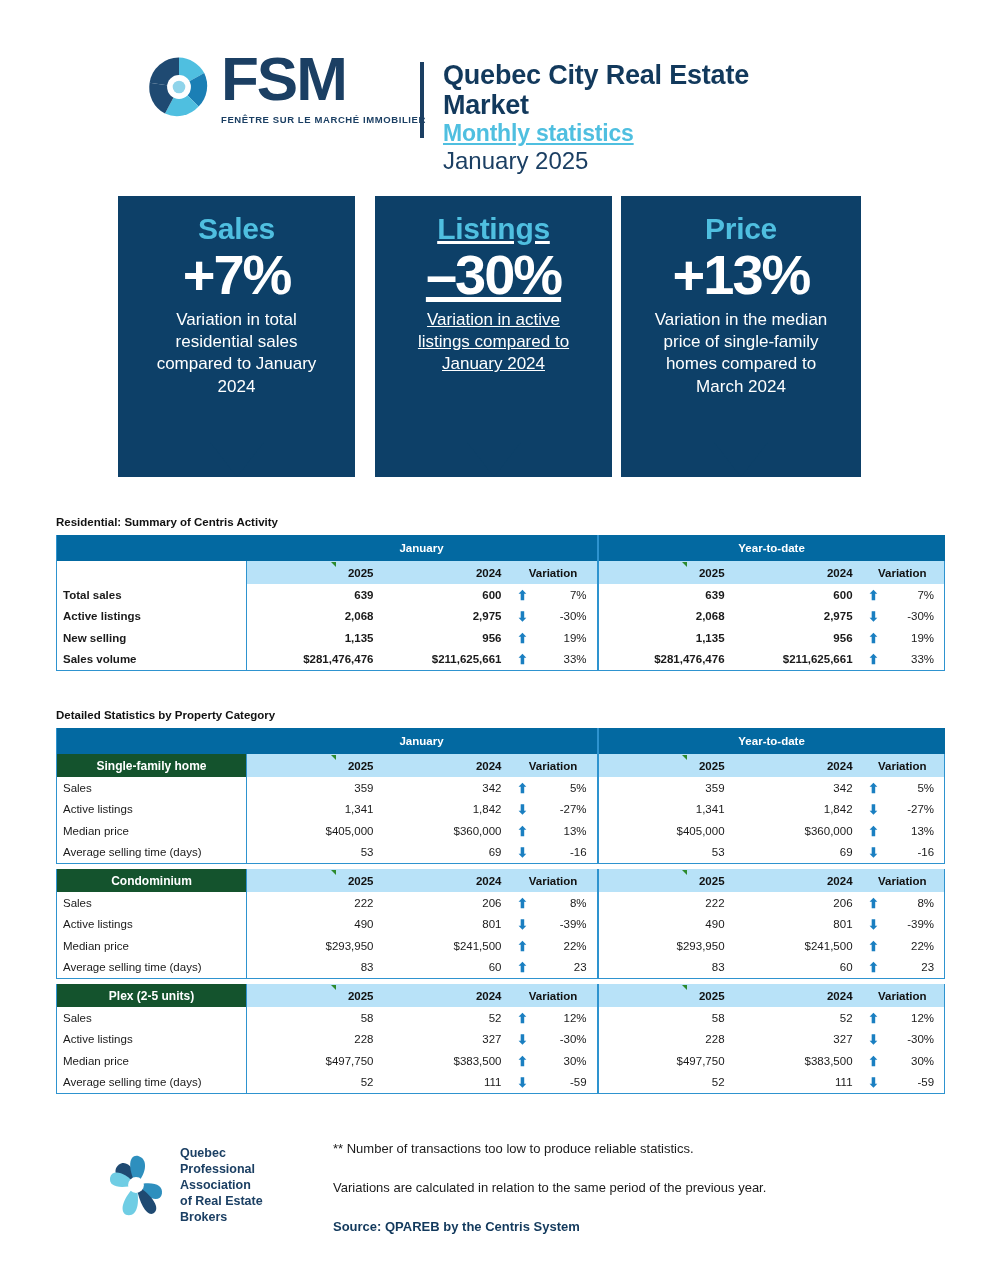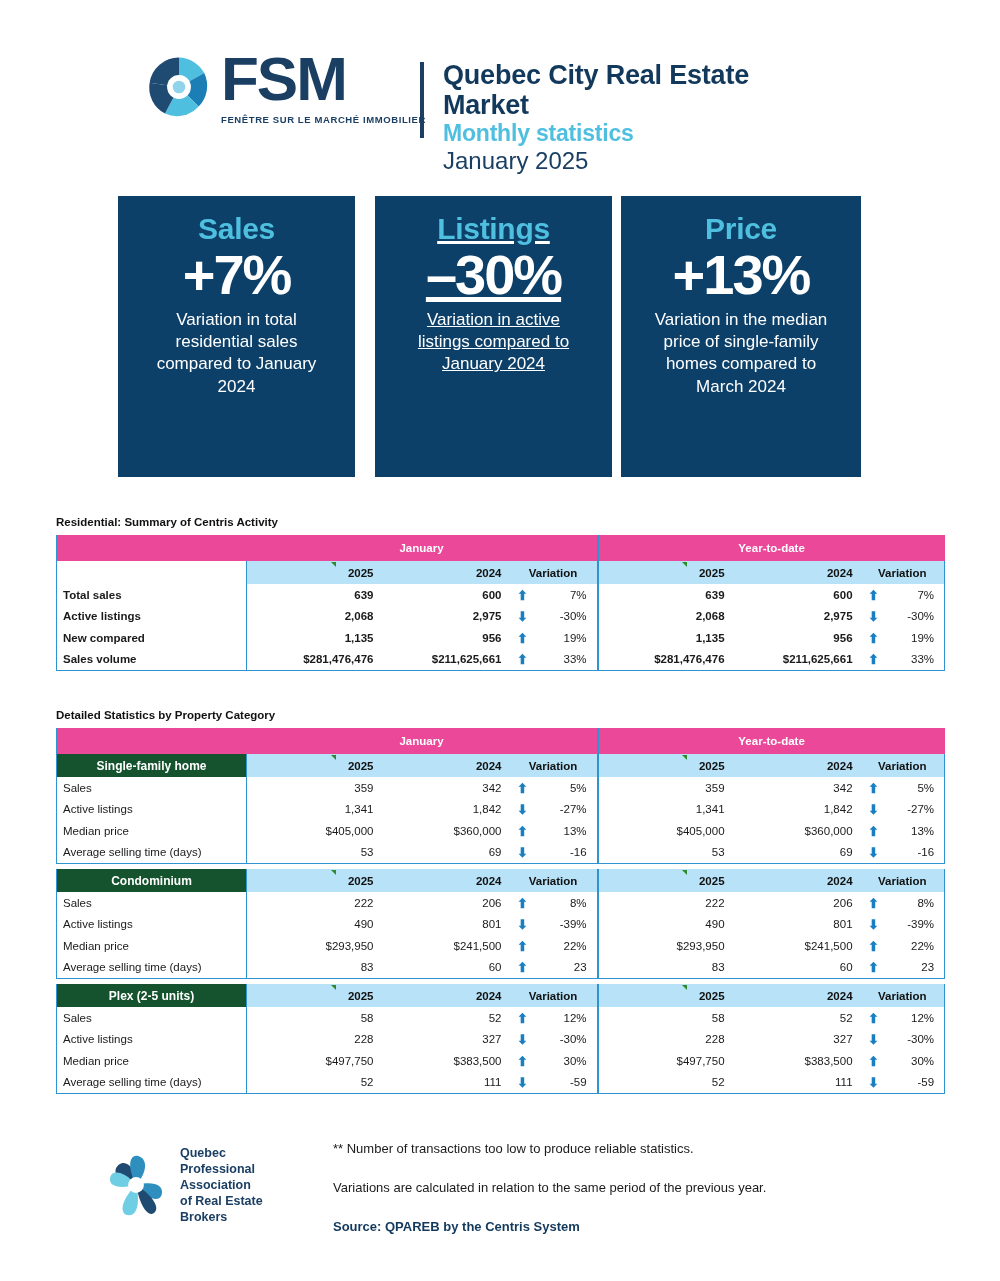--- a/index.html
+++ b/index.html
@@ -11,21 +11,21 @@
   
   .header{position:absolute;left:16px;top:0;width:796px;height:175px;}
   .logo-wrap{position:absolute;left:128px;top:52px;display:flex;align-items:center;}
   .pinwheel{width:70px;height:70px;position:relative;}
   .fsm-text{position:absolute;left:205px;top:48px;}
   .fsm-letters{font-size:62px;font-weight:bold;color:#1b3f63;letter-spacing:-2px;line-height:1;}
   .fsm-sub{font-size:9.5px;font-weight:bold;color:#1b3f63;letter-spacing:0.6px;margin-top:4px;}
   .divider-bar{position:absolute;left:404px;top:62px;width:4px;height:76px;background:#1b3f63;}
   .title-block{position:absolute;left:427px;top:60px;}
   .title-main{font-size:27px;font-weight:bold;color:#12395c;line-height:1.12;letter-spacing:-0.2px;}
-  .title-sub{font-size:23px;font-weight:bold;color:#4fbfe0;line-height:1.15;letter-spacing:-0.2px;}
+  .title-sub{font-size:23px;font-weight:bold;color:#4fbfe0;line-height:1.15;letter-spacing:-0.2px;text-decoration:underline;}
   .title-date{font-size:24px;color:#1b3f63;line-height:1.15;font-weight:300;}
 
   
   .cards{position:absolute;left:0;top:196px;width:1000px;height:290px;}
   .card{position:absolute;top:0;width:237px;background:#0d4068;color:#fff;text-align:center;}
   .card-body{height:246px;padding-top:14px;box-sizing:border-box;}
   .card.c1{left:118px;}
   .card.c2{left:375px;text-decoration:underline;}
   .card.c3{left:621px;width:240px;}
   .card-label{font-size:30px;font-weight:bold;color:#4fbfe0;line-height:1.25;letter-spacing:-0.3px;}
@@ -35,21 +35,21 @@
 
   
   .tbl-caption{font-size:11.5px;font-weight:bold;color:#111;}
   table.stat{border-collapse:collapse;table-layout:fixed;}
   table.stat td,table.stat th{padding:0;margin:0;}
   .t1{position:absolute;left:56px;top:535px;width:888px;}
   .t1cap{position:absolute;left:56px;top:516px;}
   .t2cap{position:absolute;left:56px;top:709px;}
   .t2{position:absolute;left:56px;top:728px;width:888px;}
 
-  .navy{background:#ec4899;color:#fff;}
+  .navy{background:#0369a1;color:#fff;}
   .lightblue{background:#b8e2f8;color:#111;}
   .catcell{background:#14532d;color:#fff;font-weight:bold;text-align:center;font-size:12px;}
   .grp-head{height:26px;font-size:11.5px;font-weight:bold;text-align:center;}
   .sub-head{height:23px;font-size:11.5px;font-weight:bold;text-align:right;padding-right:8px !important;}
   .sub-head.ctr{text-align:center;padding-right:0 !important;}
   .rowlabel{font-size:11.5px;text-align:left;padding-left:6px !important;height:21.5px;}
   .rowlabel.b{font-weight:bold;}
   .num{font-size:11.5px;text-align:right;padding-right:8px !important;}
   .num.b{font-weight:bold;}
   .varnum{font-size:11.5px;text-align:right;padding-right:10px !important;}
@@ -172,21 +172,21 @@
         <td class="num b">2,068</td>
         <td class="num b">2,975</td>
         <td class="arrcell"><span class="arrow">⬇</span></td>
         <td class="varnum">-30%</td>
         <td class="num b sep">2,068</td>
         <td class="num b">2,975</td>
         <td class="arrcell"><span class="arrow">⬇</span></td>
         <td class="varnum bdr-r">-30%</td>
       </tr>
       <tr>
-        <td class="rowlabel b bdr-l bdr-r">New compared</td>
+        <td class="rowlabel b bdr-l bdr-r">New selling</td>
         <td class="num b">1,135</td>
         <td class="num b">956</td>
         <td class="arrcell"><span class="arrow">⬆</span></td>
         <td class="varnum">19%</td>
         <td class="num b sep">1,135</td>
         <td class="num b">956</td>
         <td class="arrcell"><span class="arrow">⬆</span></td>
         <td class="varnum bdr-r">19%</td>
       </tr>
       <tr>

